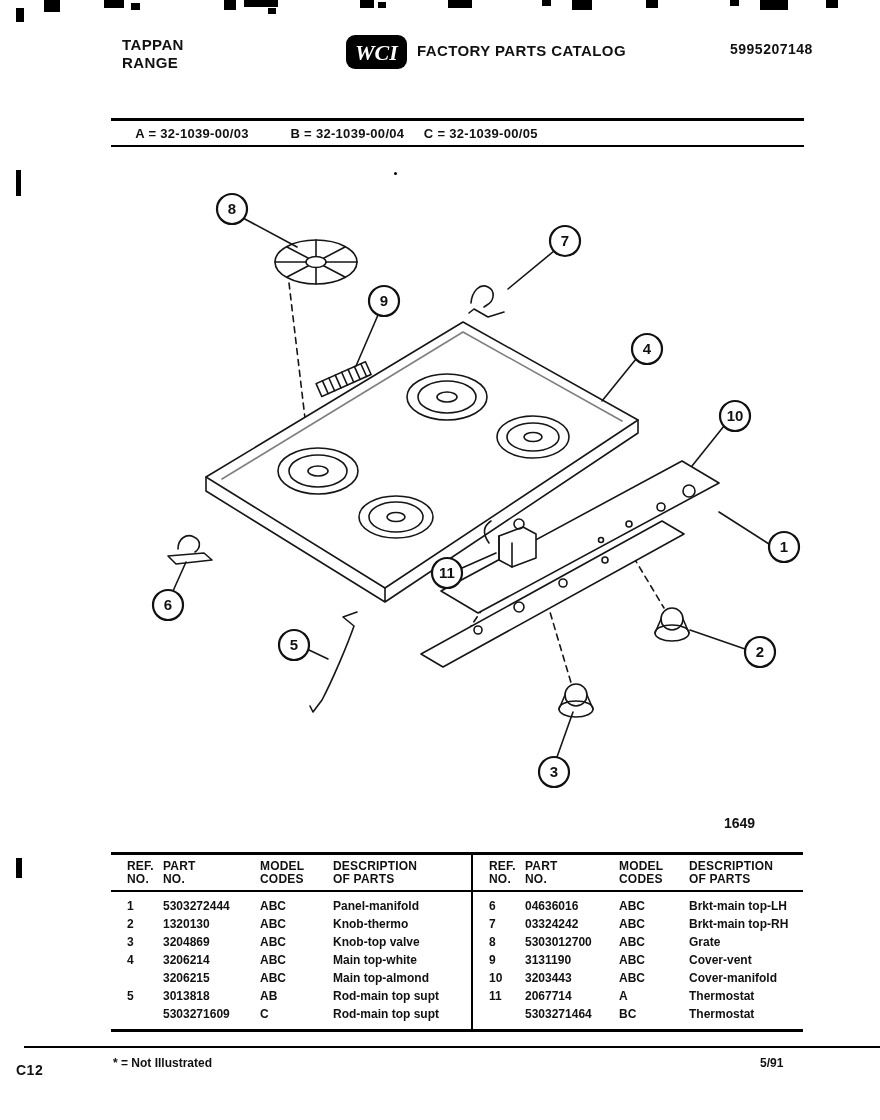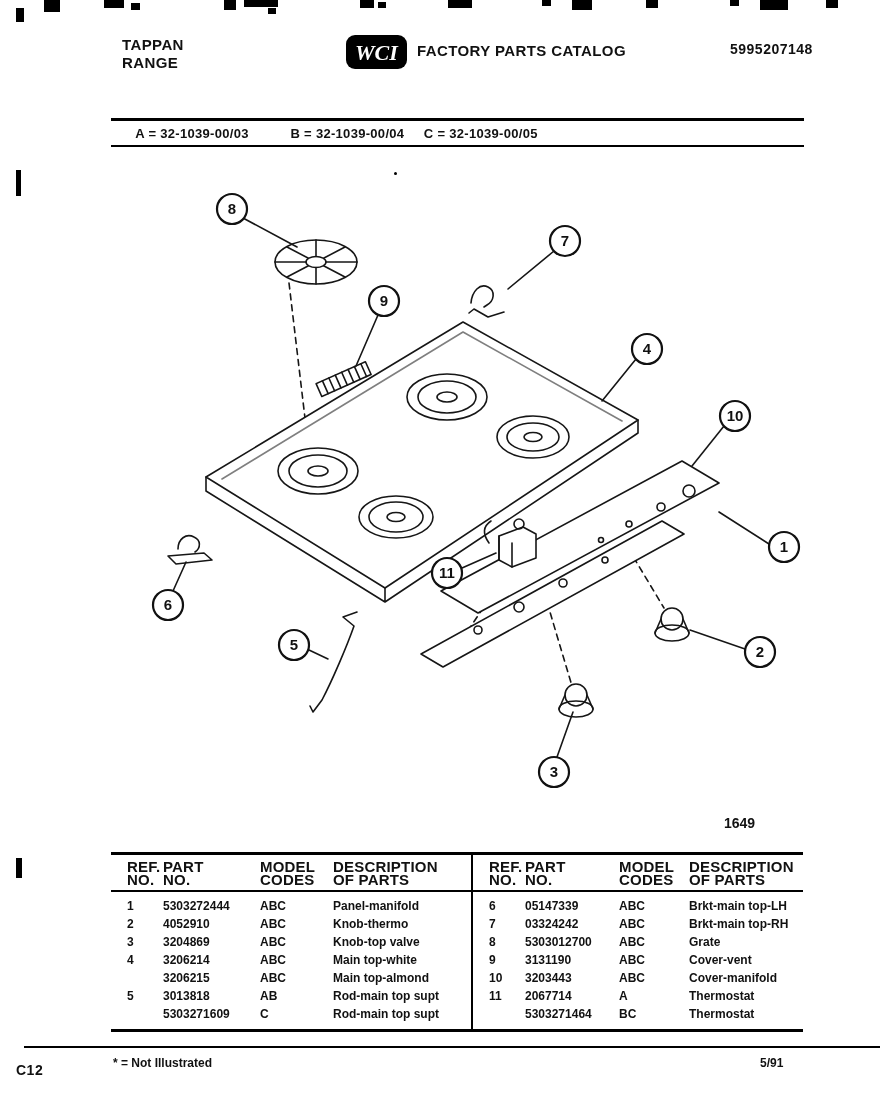--- a/index.html
+++ b/index.html
@@ -29,21 +29,21 @@
   svg text { font-family:"Liberation Sans", sans-serif; font-weight:bold; fill:#111; }
 
   
   .ptable { position:absolute; left:95px; top:852px; width:692px; display:flex;
             border-top:3px solid #000; border-bottom:3px solid #000; font-weight:bold; }
   .thalf { padding-top:0; }
   .thalf.left { width:360px; }
   .thalf.right { flex:1; }
   .tdivider { width:2px; background:#000; }
   .thead { display:flex; padding:5px 0 4px 16px; border-bottom:2.5px solid #000; }
-  .thead .hcell { font-size:15px; line-height:13px; letter-spacing:.2px; }
+  .thead .hcell { font-size:12px; line-height:13px; letter-spacing:.2px; }
   .tbody { padding:5px 0 6px 16px; }
   .trow { display:flex; height:18px; line-height:18px; font-size:12px; white-space:nowrap; }
   .c-ref   { width:36px; }
   .c-part  { width:97px; }
   .c-model { width:73px; }
   .c-desc  { flex:1; }
   .thalf.right .c-part { width:94px; }
   .thalf.right .c-model { width:70px; }
 
   
@@ -280,21 +280,21 @@
 
           <div class="trow">
             <span class="c-ref">1</span>
             <span class="c-part">5303272444</span>
             <span class="c-model">ABC</span>
             <span class="c-desc">Panel-manifold</span>
           </div>
 
           <div class="trow">
             <span class="c-ref">2</span>
-            <span class="c-part">4052910</span>
+            <span class="c-part">1320130</span>
             <span class="c-model">ABC</span>
             <span class="c-desc">Knob-thermo</span>
           </div>
 
           <div class="trow">
             <span class="c-ref">3</span>
             <span class="c-part">3204869</span>
             <span class="c-model">ABC</span>
             <span class="c-desc">Knob-top valve</span>
           </div>
@@ -347,21 +347,21 @@
         </div>
         <div class="hcell c-desc">
           <div>DESCRIPTION</div>
             <div>OF PARTS</div>
         </div>
       </div>
       <div class="tbody">
 
           <div class="trow">
             <span class="c-ref">6</span>
-            <span class="c-part">05147339</span>
+            <span class="c-part">04636016</span>
             <span class="c-model">ABC</span>
             <span class="c-desc">Brkt-main top-LH</span>
           </div>
 
           <div class="trow">
             <span class="c-ref">7</span>
             <span class="c-part">03324242</span>
             <span class="c-model">ABC</span>
             <span class="c-desc">Brkt-main top-RH</span>
           </div>

